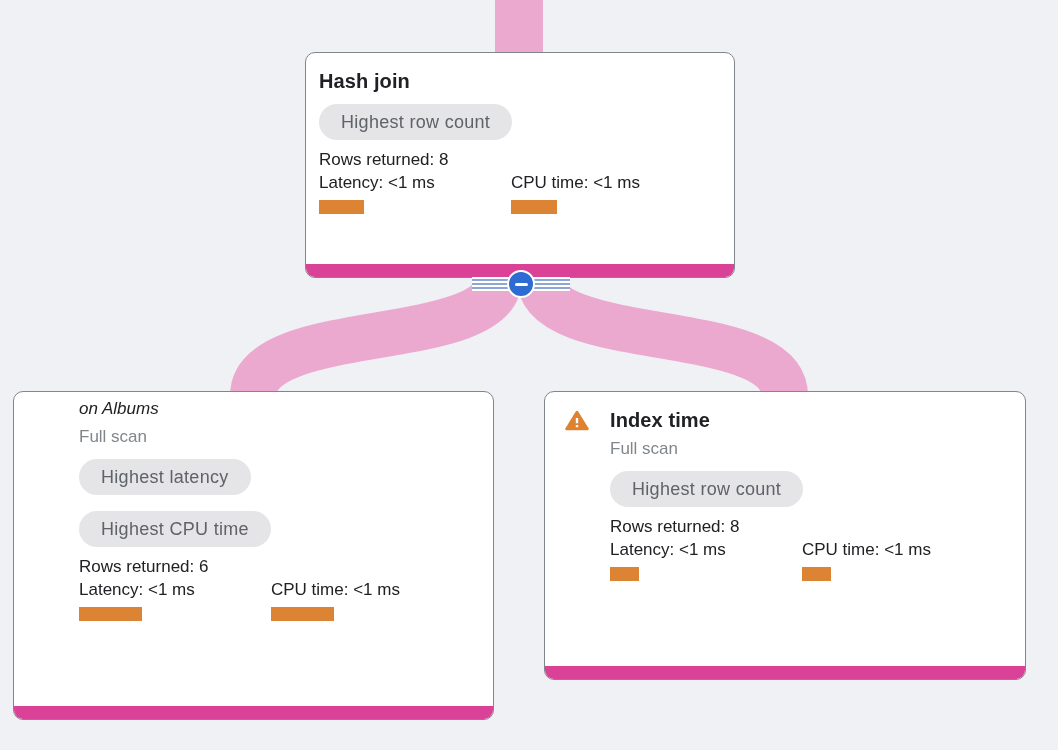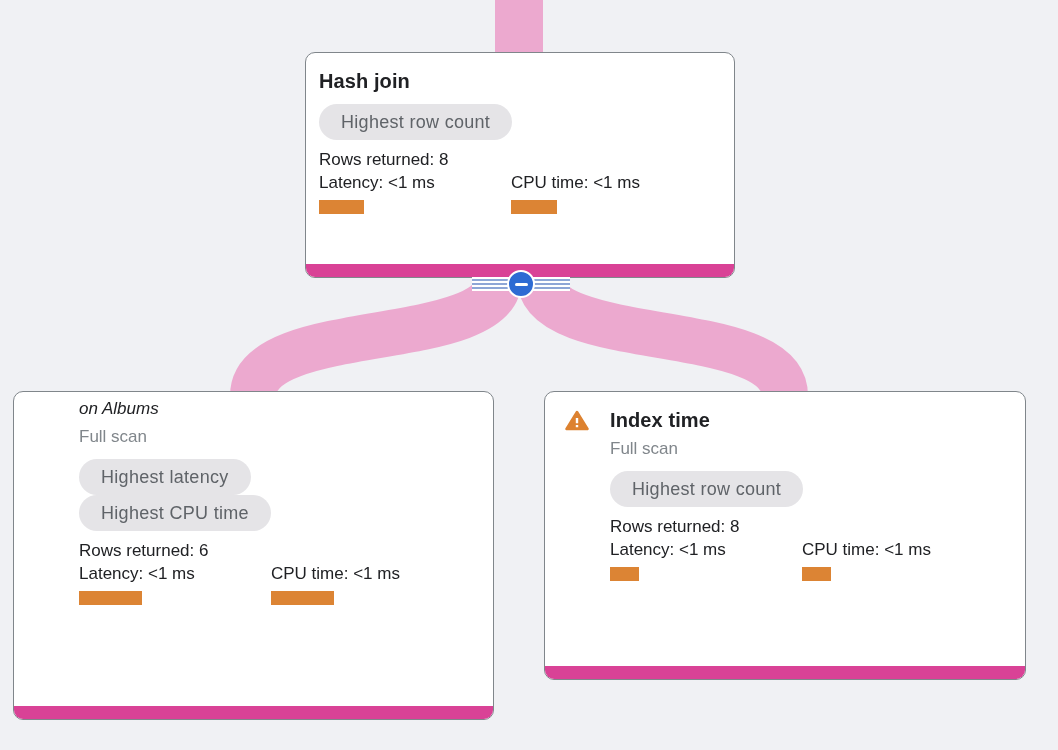--- a/index.html
+++ b/index.html
@@ -82,21 +82,21 @@
     padding: 8px 22px;
     border-radius: 18px;
     background: var(--badge-bg);
     color: var(--badge-text);
     font-size: 18px;
     letter-spacing: 0.3px;
     white-space: nowrap;
   }
   .badge-stack { display: flex; flex-direction: column; align-items: flex-start; }
   .badge-stack .badge { margin-top: 11px; }
-  .badge-stack .badge + .badge { margin-top: 0; }
+  .badge-stack .badge + .badge { margin-top: 16px; }
 
   .rows-returned {
     margin-top: 9px;
     font-size: 17px;
     line-height: 22px;
     color: var(--text-primary);
   }
   .metrics { display: flex; margin-top: 2px; }
   .metric { width: 192px; flex: 0 0 auto; }
   .metric-label {

